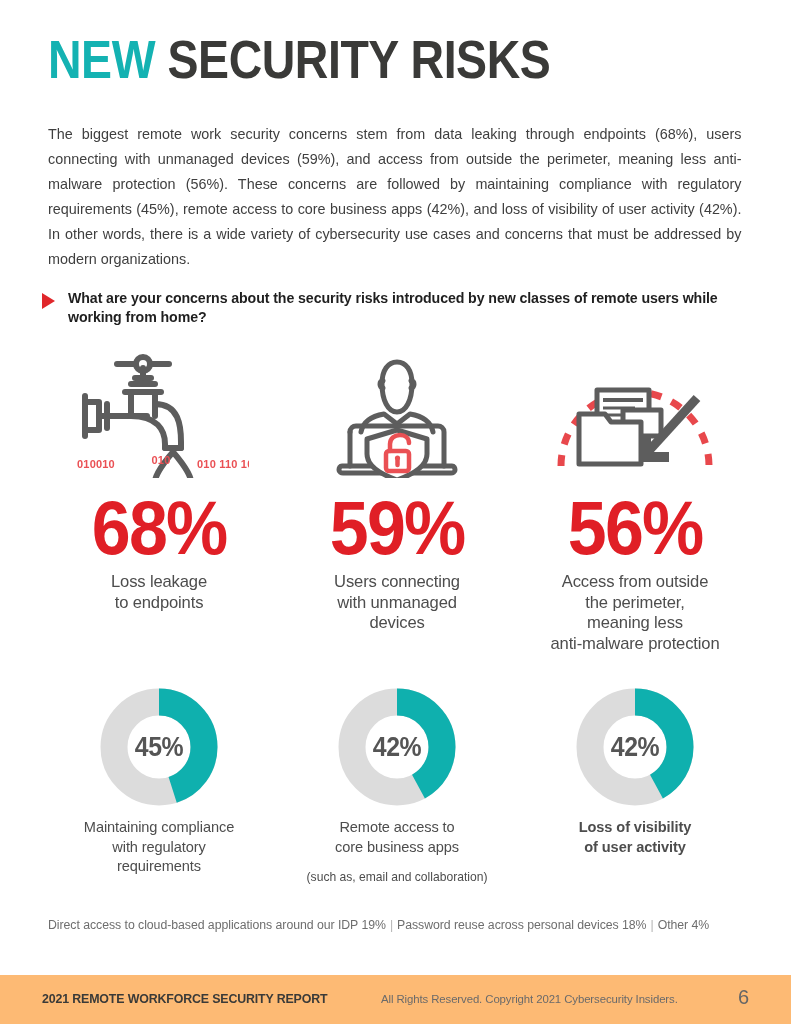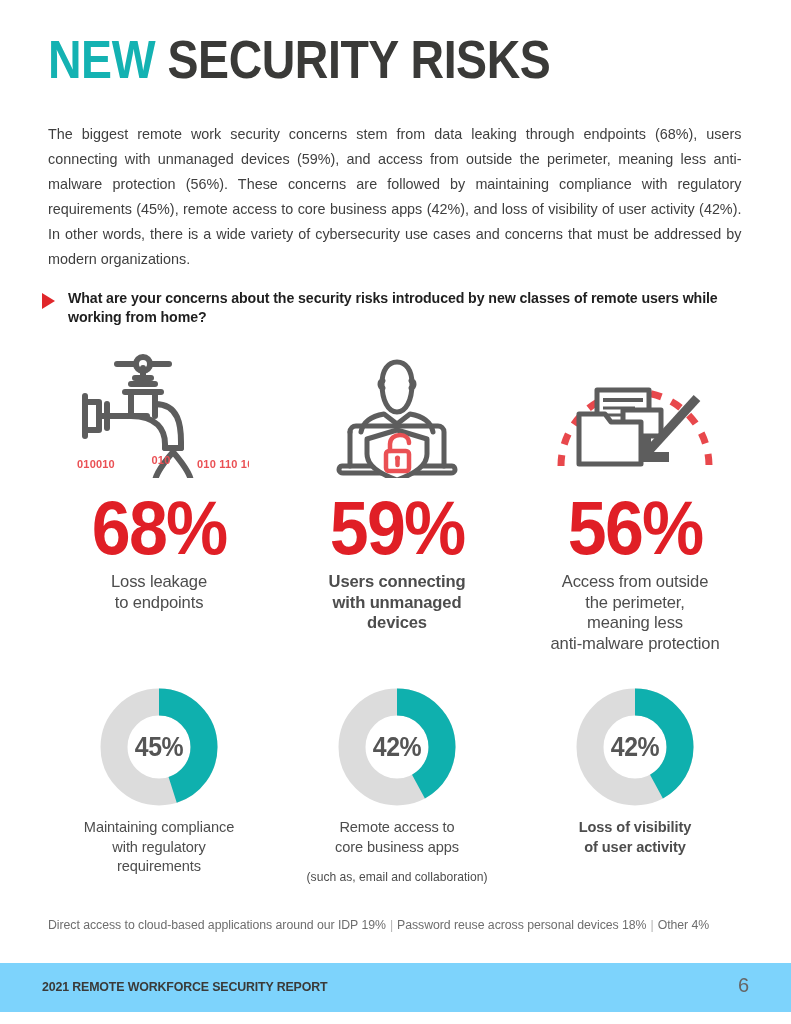--- a/index.html
+++ b/index.html
@@ -183,24 +183,24 @@
   }
   .footnote .sep {
     color: #b5b5b5;
     padding: 0 4px;
   }
 
   
   .footer {
     position: absolute;
     left: 0;
-    bottom: 12px;
+    bottom: 0;
     width: 791px;
     height: 49px;
-    background: #7dd3fc;
+    background: #fdba74;
   }
   .footer-title {
     position: absolute;
     left: 42px;
     top: 17px;
     font-size: 12.4px;
     font-weight: bold;
     color: #3a3a38;
     letter-spacing: -0.15px;
   }
@@ -309,21 +309,21 @@
 
           <g fill="none" stroke="#ea5054" stroke-width="4.5" stroke-linecap="round" stroke-linejoin="round">
             <rect x="64" y="97" width="23" height="20" rx="3"></rect>
             <path d="M68 97 L68 90 C68 84 73 81 78 81 C83 81 87 84 87 89"></path>
             <circle cx="75.5" cy="104" r="2.6" fill="#ea5054" stroke="none"></circle>
             <path d="M75.5 106 L75.5 111"></path>
           </g>
         </svg>
       </div>
       <div class="bignum">59%</div>
-      <div class="cap-top" style="white-space: pre-line; font-weight: bold;">Users connecting
+      <div class="cap-top" style="white-space: pre-line;">Users connecting
 with unmanaged
 devices</div>
     </div>
 
     <div class="stat-top wide">
       <div class="icon-box">
         <svg width="180" height="124" viewBox="0 0 180 124">
 
           <path d="M16 112 A74 74 0 0 1 164 112" fill="none" stroke="#e8484c" stroke-width="7" stroke-dasharray="11 11" stroke-linecap="butt"></path>
           <g fill="#ffffff" stroke="#5d5d5d" stroke-width="5" stroke-linejoin="round">
@@ -395,16 +395,17 @@
     </div>
 
   </div>
 
   <div class="footnote">
     <span>Direct access to cloud-based applications around our IDP 19%</span><span class="sep">|</span><span>Password reuse across personal devices 18%</span><span class="sep">|</span><span>Other 4%</span>
   </div>
 
   <div class="footer">
     <div class="footer-title">2021 REMOTE WORKFORCE SECURITY REPORT</div>
+    <div class="footer-copy">All Rights Reserved. Copyright 2021 Cybersecurity Insiders.</div>
     <div class="footer-page">6</div>
   </div>
 
 </div>
 
 </body></html>

